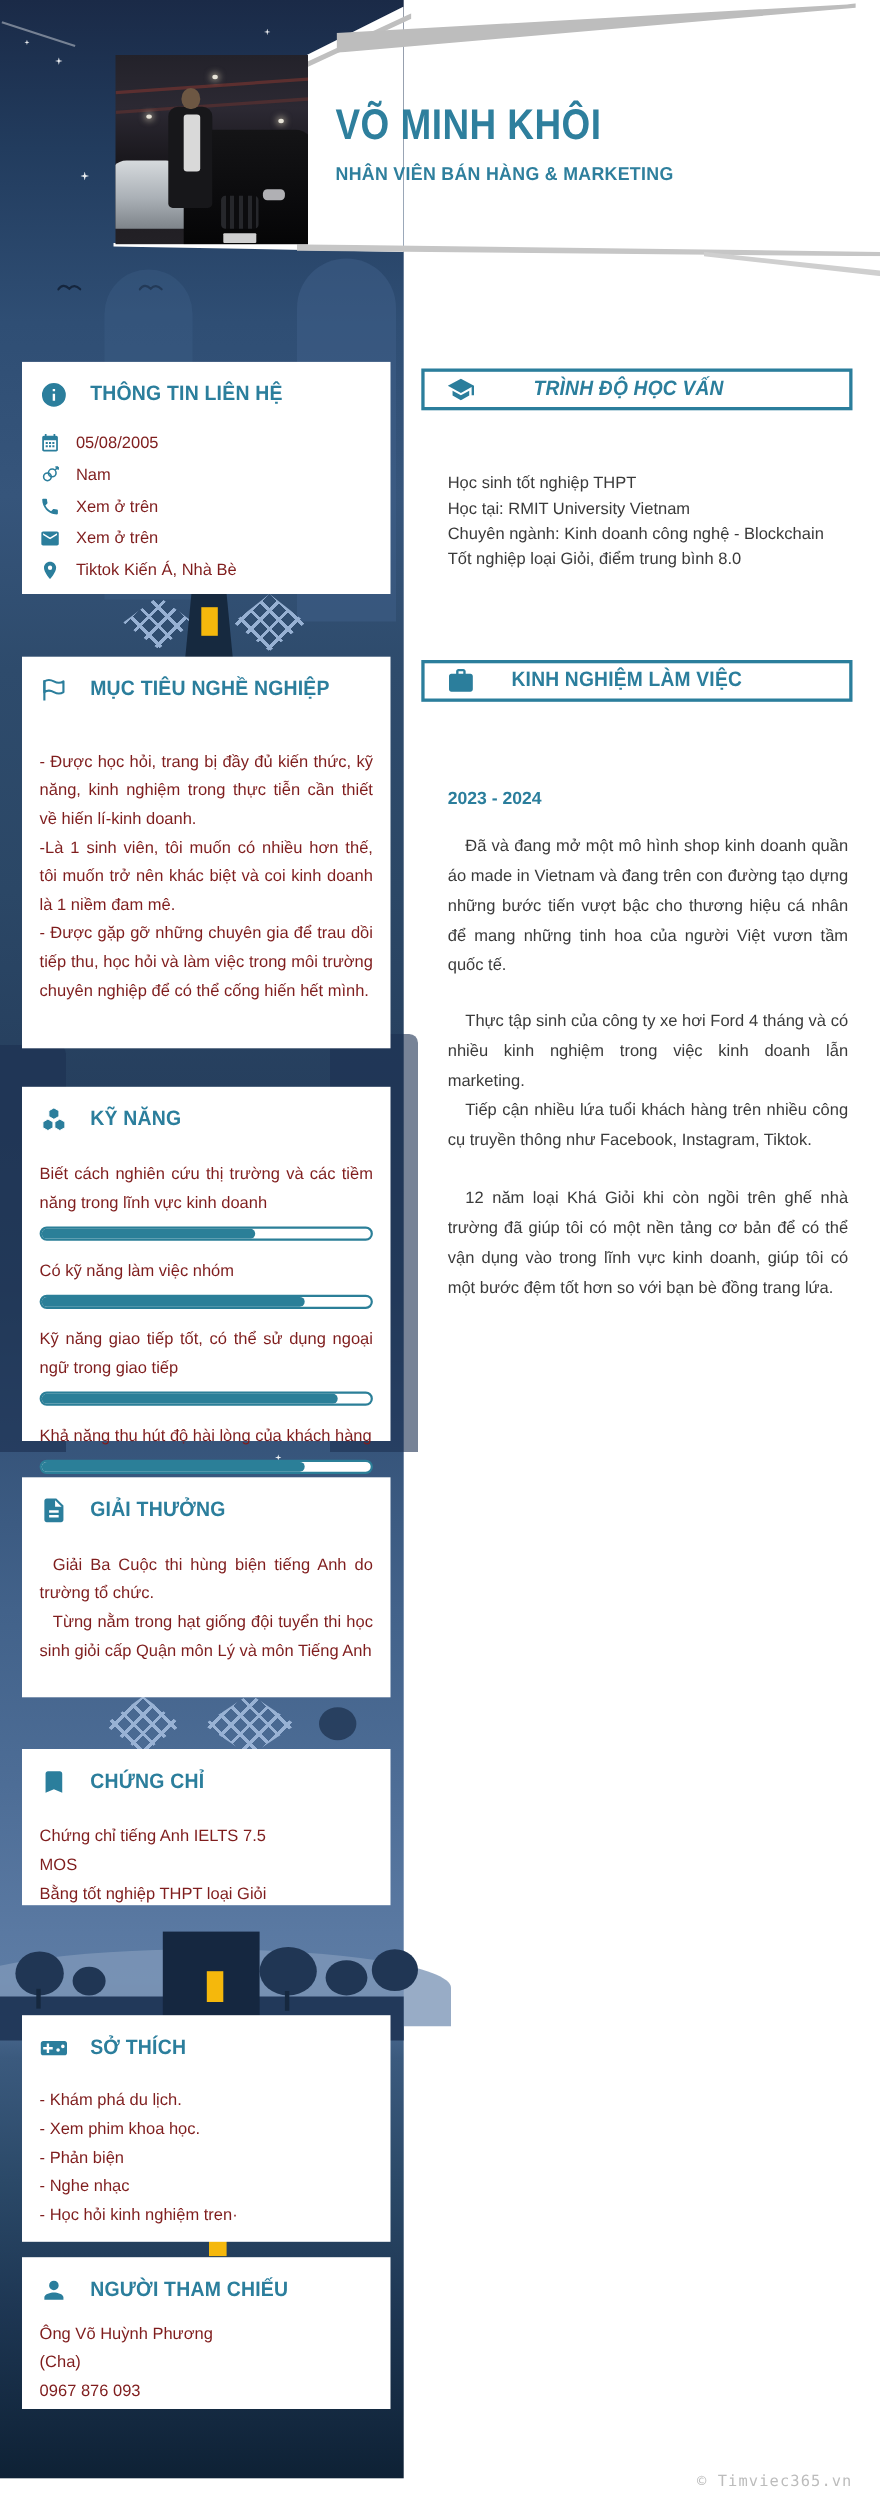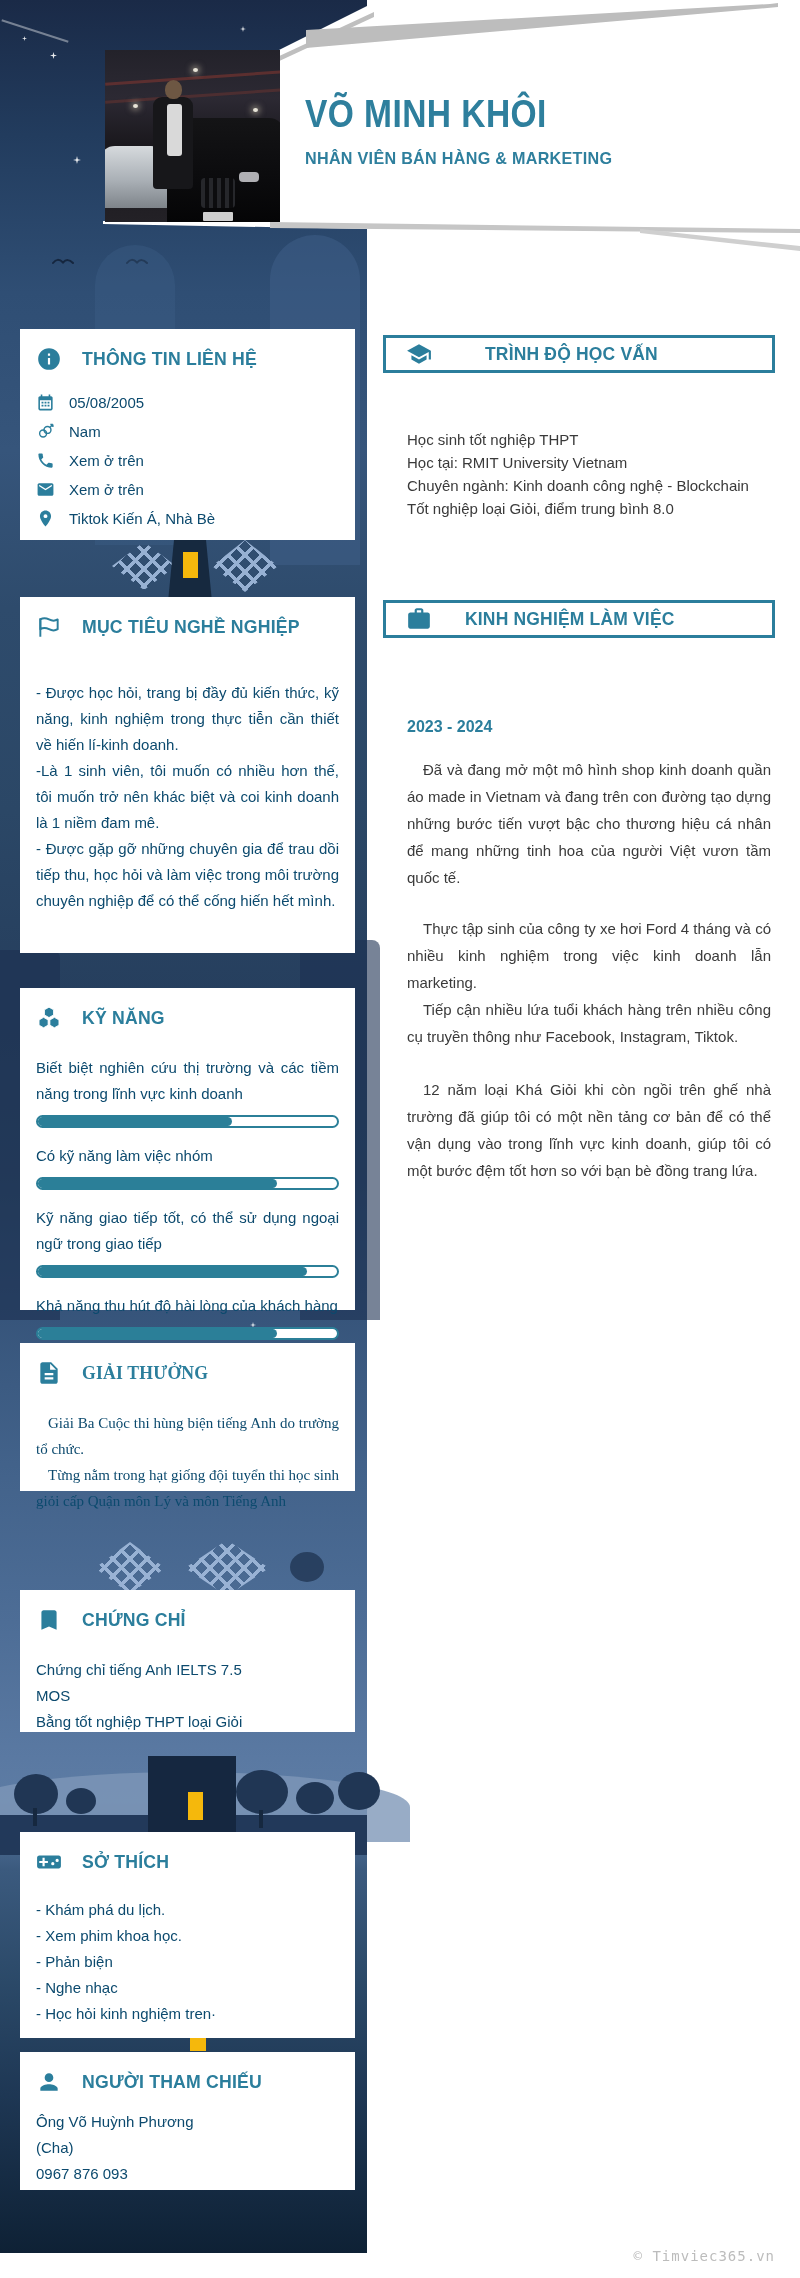--- a/index.html
+++ b/index.html
@@ -54,21 +54,21 @@
   .name{font-size:39px;font-weight:bold;color:#2e7f9d;letter-spacing:.5px;margin:0;
     transform:scaleX(.86);transform-origin:left center;white-space:nowrap;}
   .role{font-size:17px;font-weight:bold;color:#2e7f9d;letter-spacing:.3px;margin:13px 0 0 0;
     transform:scaleX(.95);transform-origin:left center;white-space:nowrap;}
   
   .card{position:absolute;left:20px;width:335px;background:#fff;padding:15px 16px;box-sizing:border-box;}
   .card-h{display:flex;align-items:center;gap:20px;height:30px;}
   .card-h svg{width:26px;height:26px;flex:none;color:#2b7e9c;}
   .card-title{display:inline-block;font-size:19px;font-weight:bold;color:#2b7e9c;letter-spacing:.2px;
     transform:scaleX(.93);transform-origin:left center;white-space:nowrap;}
-  .b15{font-size:15px;color:#0c4a6e;}
+  .b15{font-size:15px;color:#7f1d1d;}
   .cmt-row{display:flex;align-items:center;gap:14px;height:29px;}
   .cmt-row svg{width:19px;height:19px;flex:none;color:#2b7e9c;}
   .just{text-align:justify;line-height:26px;margin:0;}
   .sk-label{line-height:26px;text-align:justify;margin:0 0 8px 0;}
   .sk-bar{height:13px;border:2px solid #2b7f98;border-radius:8px;margin-bottom:15px;box-sizing:border-box;background:#fff;}
   .sk-fill{height:100%;background:#2b7f98;border-radius:6px;}
   .line26{line-height:26px;margin:0;}
   
   .rbox{position:absolute;left:383px;width:392px;height:38px;border:3px solid #2b7e9c;box-sizing:border-box;
     background:#fff;display:flex;align-items:center;justify-content:center;}
@@ -227,40 +227,40 @@
       <svg viewBox="0 0 24 24">
           <g fill="currentColor" stroke="#ffffff" stroke-width=".8">
             <path d="M12 2l4.2 2.4v4.8L12 11.6 7.8 9.2V4.4z"></path>
             <path d="M7 11.4l4.2 2.4v4.8L7 21 2.8 18.6v-4.8z"></path>
             <path d="M17 11.4l4.2 2.4v4.8L17 21l-4.2-2.4v-4.8z"></path>
           </g>
         </svg>
       <span class="card-title">KỸ NĂNG</span>
     </div>
     <div class="b15" style="margin-top:22px;">
-      <p class="sk-label">Biết biệt nghiên cứu thị trường và các tiềm năng trong lĩnh vực kinh doanh</p>
+      <p class="sk-label">Biết cách nghiên cứu thị trường và các tiềm năng trong lĩnh vực kinh doanh</p>
       <div class="sk-bar">
           <div class="sk-fill" style="width: 65%;"></div>
         </div>
       <p class="sk-label">Có kỹ năng làm việc nhóm</p>
       <div class="sk-bar">
           <div class="sk-fill" style="width: 80%;"></div>
         </div>
       <p class="sk-label">Kỹ năng giao tiếp tốt, có thể sử dụng ngoại ngữ trong giao tiếp</p>
       <div class="sk-bar">
           <div class="sk-fill" style="width: 90%;"></div>
         </div>
       <p class="sk-label">Khả năng thu hút độ hài lòng của khách hàng</p>
       <div class="sk-bar">
           <div class="sk-fill" style="width: 80%;"></div>
         </div>
     </div>
   </div>
 
-  <div class="card" style="top:1343px;height:148px;font-family:Liberation Serif, serif;">
+  <div class="card" style="top:1343px;height:200px;">
     <div class="card-h">
       <svg viewBox="0 0 24 24">
           <path fill="currentColor" d="M14 2H6c-1.1 0-2 .9-2 2v16c0 1.1.9 2 2 2h12c1.1 0 2-.9 2-2V8l-6-6zm2 16H8v-2h8v2zm0-4H8v-2h8v2zm-3-5V3.5L18.5 9H13z"></path>
         </svg>
       <span class="card-title">GIẢI THƯỞNG</span>
     </div>
     <div class="b15" style="margin-top:22px;">
       <p class="just" style="text-indent:12px;">Giải Ba Cuộc thi hùng biện tiếng Anh do trường tổ chức.</p>
       <p class="just" style="text-indent:12px;">Từng nằm trong hạt giống đội tuyển thi học sinh giỏi cấp Quận môn Lý và môn Tiếng Anh</p>
     </div>
@@ -303,21 +303,21 @@
         </svg>
       <span class="card-title">NGƯỜI THAM CHIẾU</span>
     </div>
     <div class="b15" style="margin-top:12px;">
       <p class="line26">Ông Võ Huỳnh Phương</p>
       <p class="line26">(Cha)</p>
       <p class="line26">0967 876 093</p>
     </div>
   </div>
 
-  <div class="rbox" style="top:335px;">
+  <div class="rbox" style="top:335px;font-style:italic;">
     <svg viewBox="0 0 24 24">
         <path fill="currentColor" d="M12 3L1 9l11 6 9-4.91V17h2V9L12 3zM5 13.18v3.99L12 21l7-3.83v-3.99L12 17l-7-3.82z"></path>
       </svg>
     <span class="card-title">TRÌNH ĐỘ HỌC VẤN</span>
   </div>
   <div class="rcontent" style="top:428px;">
     <p class="edu-line">Học sinh tốt nghiệp THPT</p>
     <p class="edu-line">Học tại: RMIT University Vietnam</p>
     <p class="edu-line">Chuyên ngành: Kinh doanh công nghệ - Blockchain</p>
     <p class="edu-line">Tốt nghiệp loại Giỏi, điểm trung bình 8.0</p>

